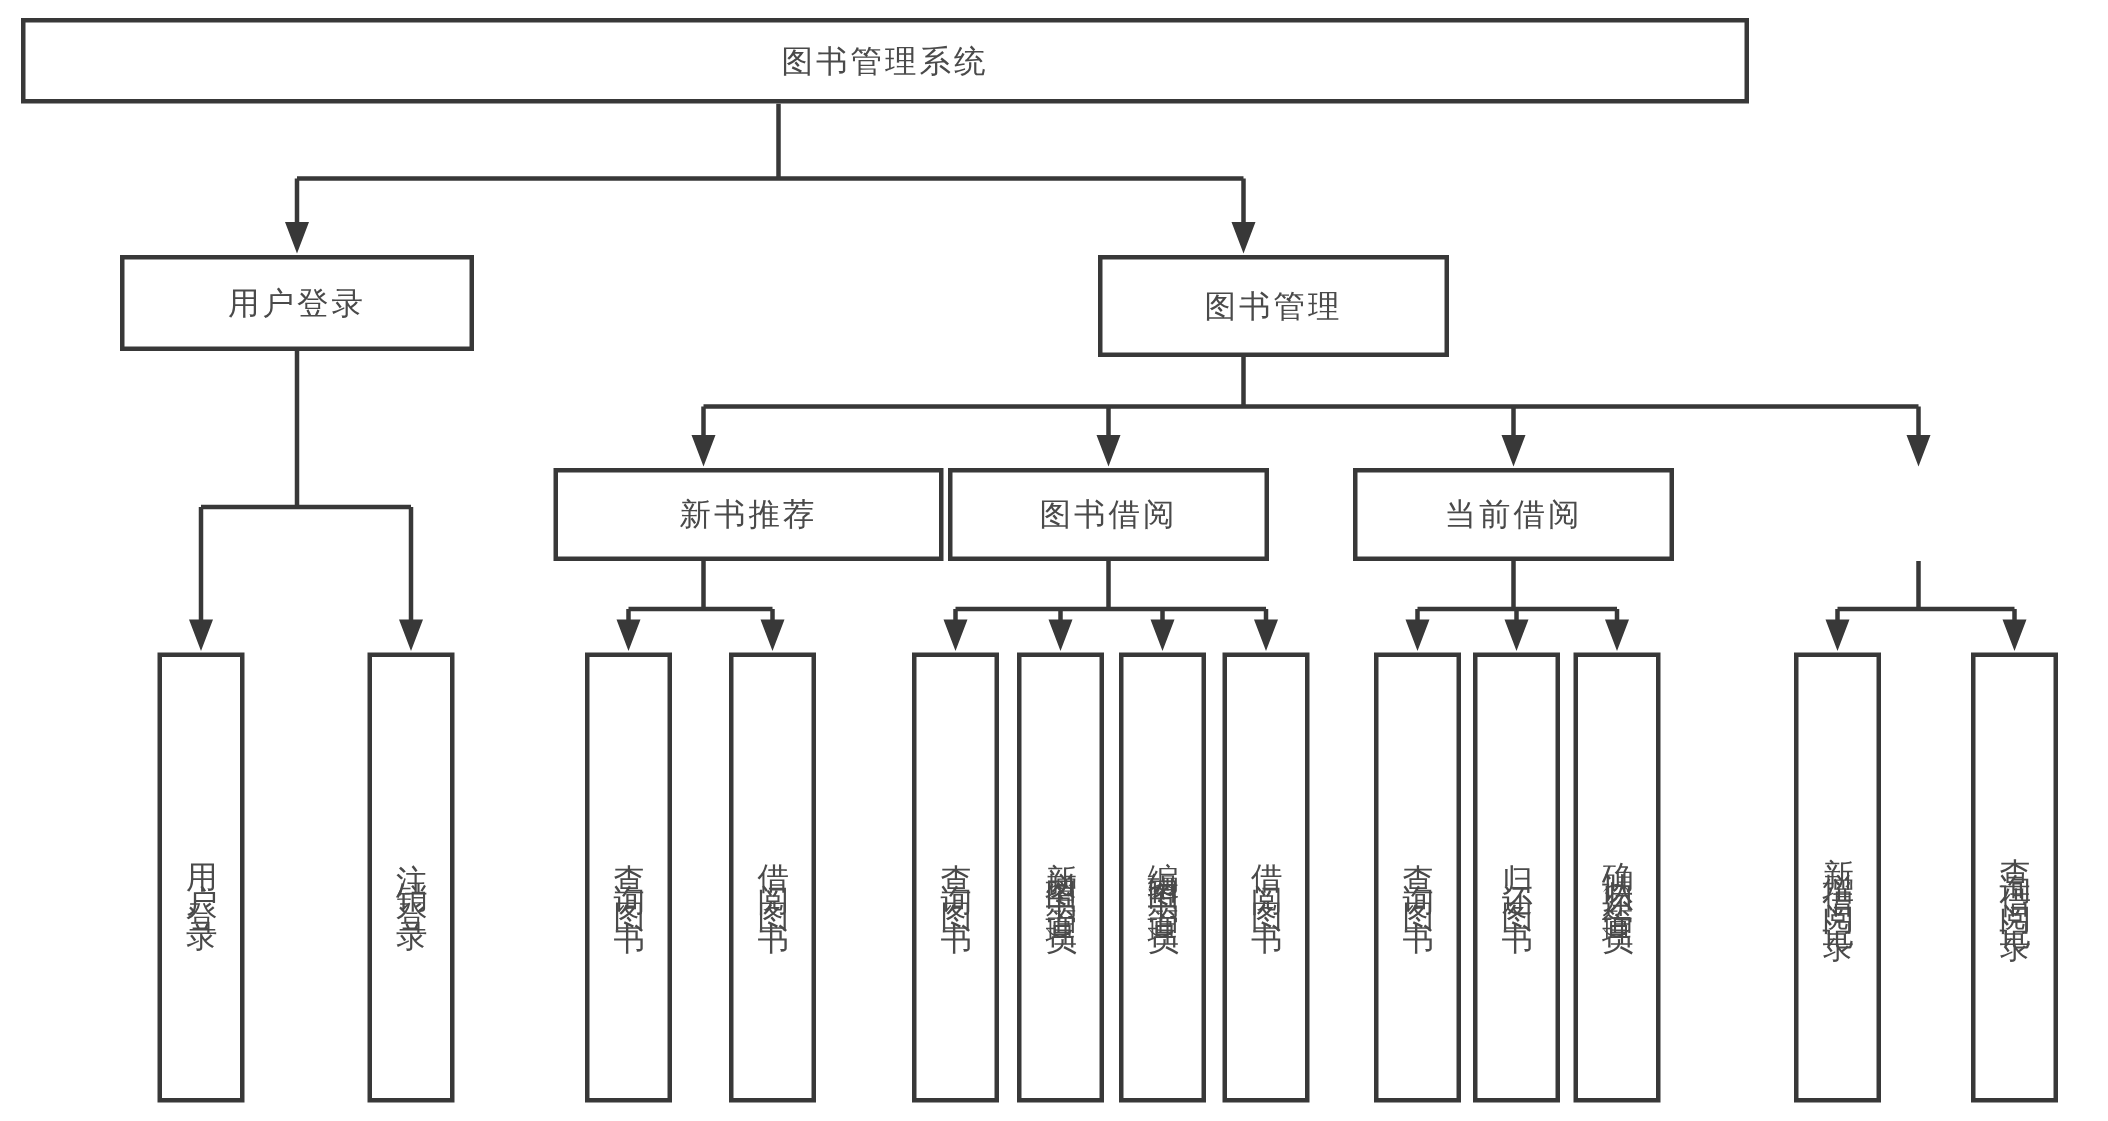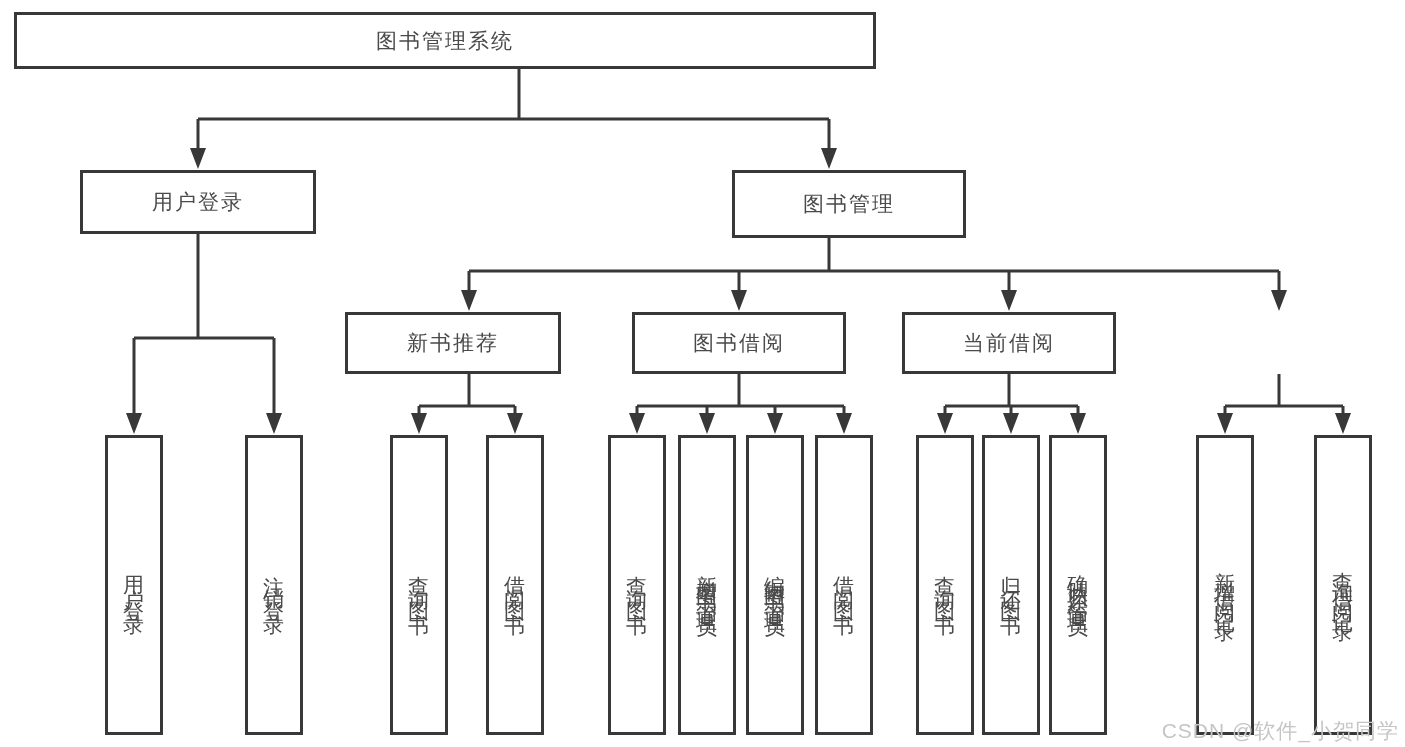--- a/index.html
+++ b/index.html
@@ -87,32 +87,32 @@
     <path d="M739,374 L739,406 M637,406 L844,406 M637,406 L637,417 M707,406 L707,417 M775,406 L775,417 M844,406 L844,417" stroke="#383838" stroke-width="3" fill="none"></path>
     <path fill="#383838" stroke="none" d="M637,434 L629,413 L645,413 Z  M707,434 L699,413 L715,413 Z  M775,434 L767,413 L783,413 Z  M844,434 L836,413 L852,413 Z"></path>
 
     <path d="M1009,374 L1009,406 M945,406 L1078,406 M945,406 L945,417 M1011,406 L1011,417 M1078,406 L1078,417" stroke="#383838" stroke-width="3" fill="none"></path>
     <path fill="#383838" stroke="none" d="M945,434 L937,413 L953,413 Z  M1011,434 L1003,413 L1019,413 Z  M1078,434 L1070,413 L1086,413 Z"></path>
 
     <path d="M1279,374 L1279,406 M1225,406 L1343,406 M1225,406 L1225,417 M1343,406 L1343,417" stroke="#383838" stroke-width="3" fill="none"></path>
     <path fill="#383838" stroke="none" d="M1225,434 L1217,413 L1233,413 Z  M1343,434 L1335,413 L1351,413 Z"></path>
   </svg>
 
-  <div class="node h" style="left:14px; top:12px; width:862px; height:57px;">
+  <div class="node h" style="left:14px; top:12px; width:1152px; height:57px;">
     <span>图书管理系统</span>
   </div>
 
   <div class="node h" style="left:80px; top:170px; width:236px; height:64px;">
     <span>用户登录</span>
   </div>
   <div class="node h" style="left:732px; top:170px; width:234px; height:68px;">
     <span>图书管理</span>
   </div>
 
-  <div class="node h" style="left:345px; top:312px; width:216px; height:62px;">
+  <div class="node h" style="left:369px; top:312px; width:260px; height:62px;">
     <span>新书推荐</span>
   </div>
   <div class="node h" style="left:902px; top:312px; width:214px; height:62px;">
     <span>当前借阅</span>
   </div>
   <div class="node h" style="left:632px; top:312px; width:214px; height:62px;">
     <span>图书借阅</span>
   </div>
 
   <div class="node v" style="left:105px; top:435px; width:58px; height:300px;">
@@ -152,15 +152,14 @@
     <span class="vtext">确认归还（管理员）</span>
   </div>
 
   <div class="node v mid" style="left:1196px; top:435px; width:58px; height:300px;">
     <span class="vtext">新增借阅记录</span>
   </div>
   <div class="node v mid" style="left:1314px; top:435px; width:58px; height:300px;">
     <span class="vtext">查询借阅记录</span>
   </div>
 
-  <div id="watermark">CSDN @软件_小贺同学</div>
 
 </div>
 
 </body></html>

